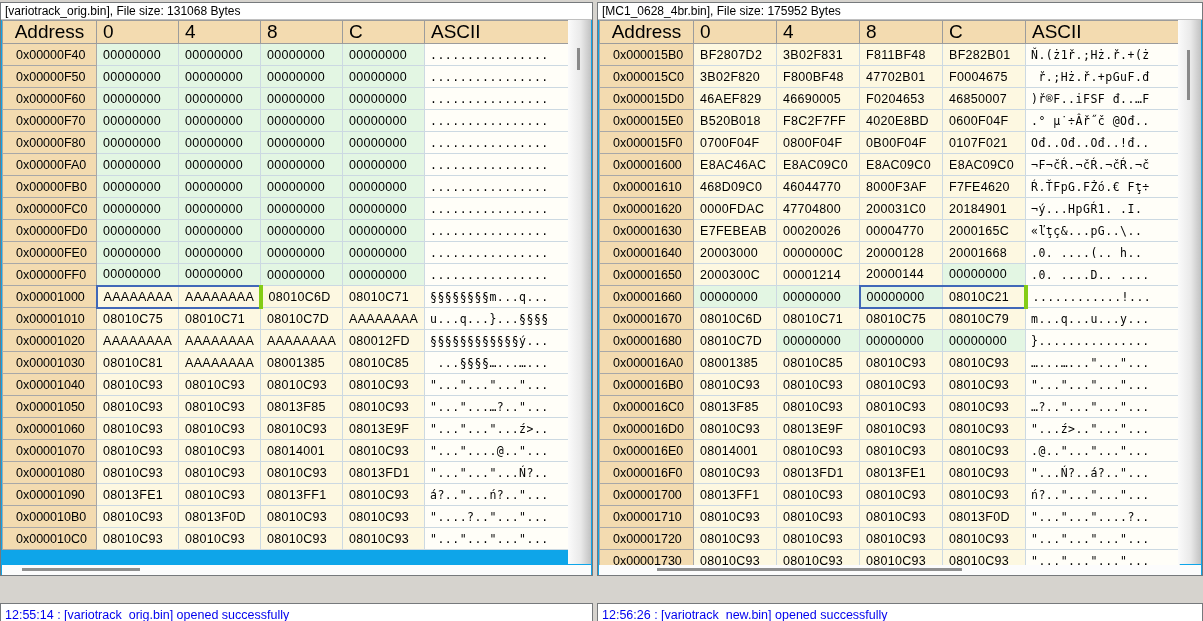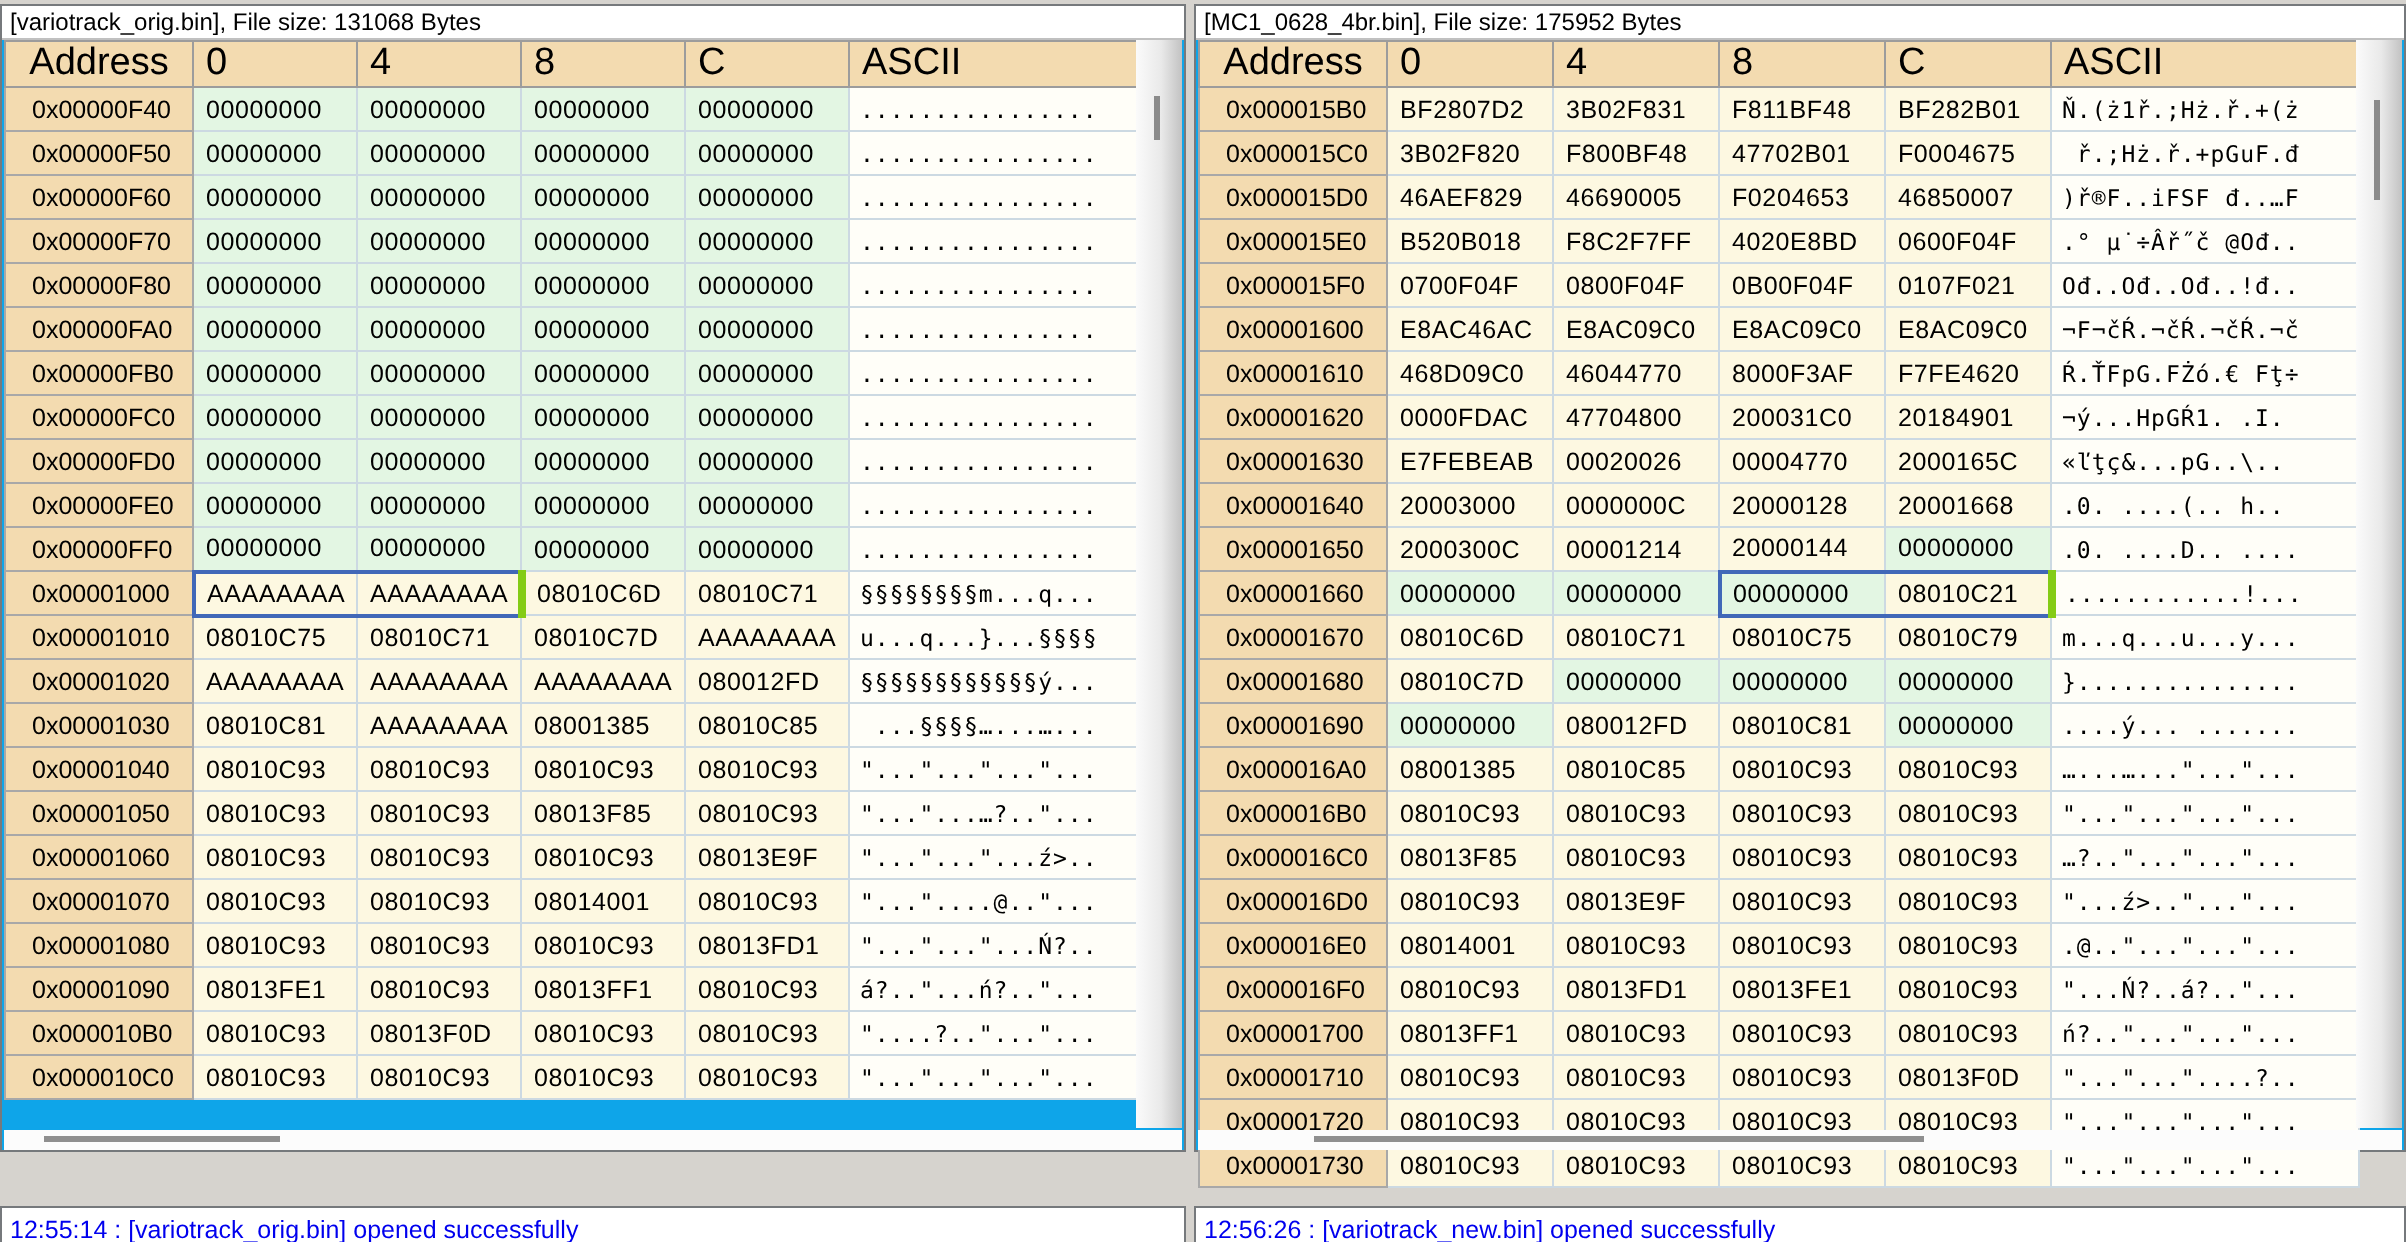--- a/index.html
+++ b/index.html
@@ -420,28 +420,20 @@
           </tr>
           <tr>
             <td class="addr">0x00001680</td>
             <td class="hex">08010C7D</td>
             <td class="hex zero">00000000</td>
             <td class="hex zero">00000000</td>
             <td class="hex zero">00000000</td>
             <td class="ascii">}...............</td>
           </tr>
           <tr>
-            <td class="addr">0x00001690</td>
-            <td class="hex zero">00000000</td>
-            <td class="hex">080012FD</td>
-            <td class="hex">08010C81</td>
-            <td class="hex zero">00000000</td>
-            <td class="ascii">....ý... .......</td>
-          </tr>
-          <tr>
             <td class="addr">0x000016A0</td>
             <td class="hex">08001385</td>
             <td class="hex">08010C85</td>
             <td class="hex">08010C93</td>
             <td class="hex">08010C93</td>
             <td class="ascii">…...…..."..."...</td>
           </tr>
           <tr>
             <td class="addr">0x000016B0</td>
             <td class="hex">08010C93</td>

